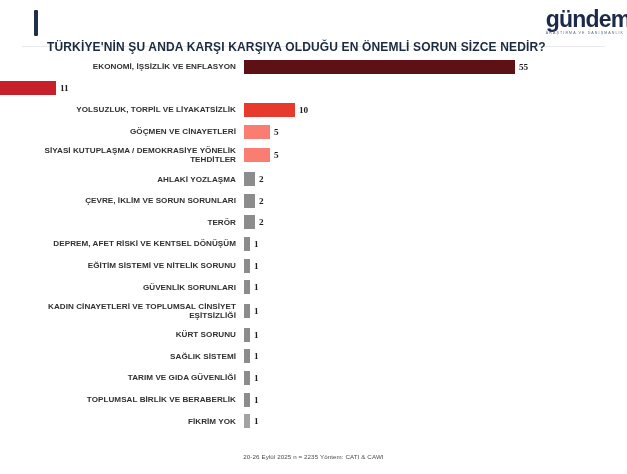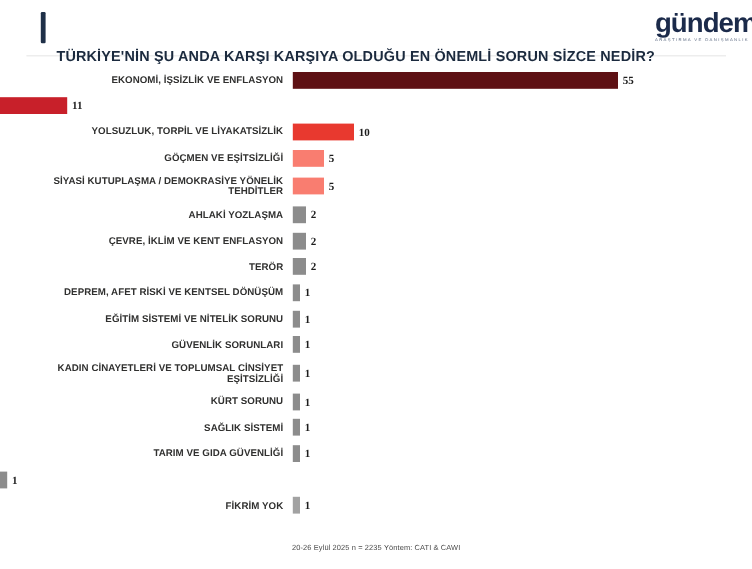--- a/index.html
+++ b/index.html
@@ -169,42 +169,42 @@
       </div>
     </div>
     <div class="row">
       <div class="row-label">YOLSUZLUK, TORPİL VE LİYAKATSİZLİK</div>
       <div class="row-bar-area">
         <div class="bar" style="width: 51px; background: rgb(232, 57, 47);"></div>
         <div class="bar-value">10</div>
       </div>
     </div>
     <div class="row">
-      <div class="row-label">GÖÇMEN VE EŞİTSİZLİĞİ</div>
+      <div class="row-label">GÖÇMEN VE CİNAYETLERİ</div>
       <div class="row-bar-area">
         <div class="bar" style="width: 26px; background: rgb(249, 125, 112);"></div>
         <div class="bar-value">5</div>
       </div>
     </div>
     <div class="row tall">
       <div class="row-label">SİYASİ KUTUPLAŞMA / DEMOKRASİYE YÖNELİK TEHDİTLER</div>
       <div class="row-bar-area">
         <div class="bar" style="width: 26px; background: rgb(249, 125, 112);"></div>
         <div class="bar-value">5</div>
       </div>
     </div>
     <div class="row">
       <div class="row-label">AHLAKİ YOZLAŞMA</div>
       <div class="row-bar-area">
         <div class="bar" style="width: 11px; background: rgb(140, 140, 140);"></div>
         <div class="bar-value">2</div>
       </div>
     </div>
     <div class="row">
-      <div class="row-label">ÇEVRE, İKLİM VE KENT ENFLASYON</div>
+      <div class="row-label">ÇEVRE, İKLİM VE SORUN SORUNLARI</div>
       <div class="row-bar-area">
         <div class="bar" style="width: 11px; background: rgb(140, 140, 140);"></div>
         <div class="bar-value">2</div>
       </div>
     </div>
     <div class="row">
       <div class="row-label">TERÖR</div>
       <div class="row-bar-area">
         <div class="bar" style="width: 11px; background: rgb(140, 140, 140);"></div>
         <div class="bar-value">2</div>
@@ -253,20 +253,21 @@
       </div>
     </div>
     <div class="row">
       <div class="row-label">TARIM VE GIDA GÜVENLİĞİ</div>
       <div class="row-bar-area">
         <div class="bar" style="width: 6px; background: rgb(140, 140, 140);"></div>
         <div class="bar-value">1</div>
       </div>
     </div>
     <div class="row">
+      <div class="row-label">TOPLUMSAL BİRLİK VE BERABERLİK</div>
       <div class="row-bar-area">
         <div class="bar" style="width: 6px; background: rgb(140, 140, 140);"></div>
         <div class="bar-value">1</div>
       </div>
     </div>
     <div class="row">
       <div class="row-label">FİKRİM YOK</div>
       <div class="row-bar-area">
         <div class="bar" style="width: 6px; background: rgb(162, 162, 162);"></div>
         <div class="bar-value">1</div>

